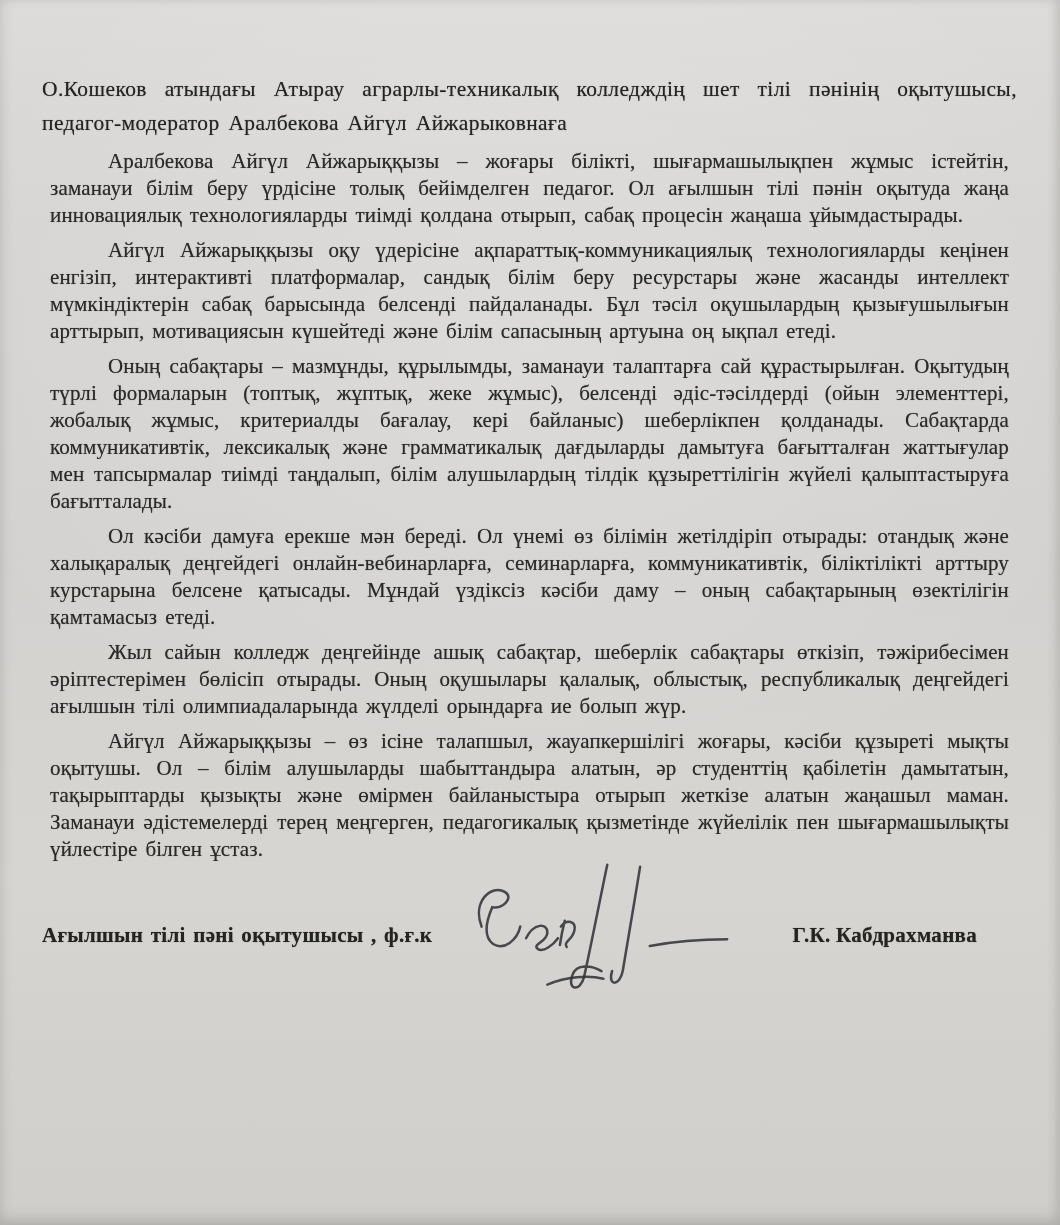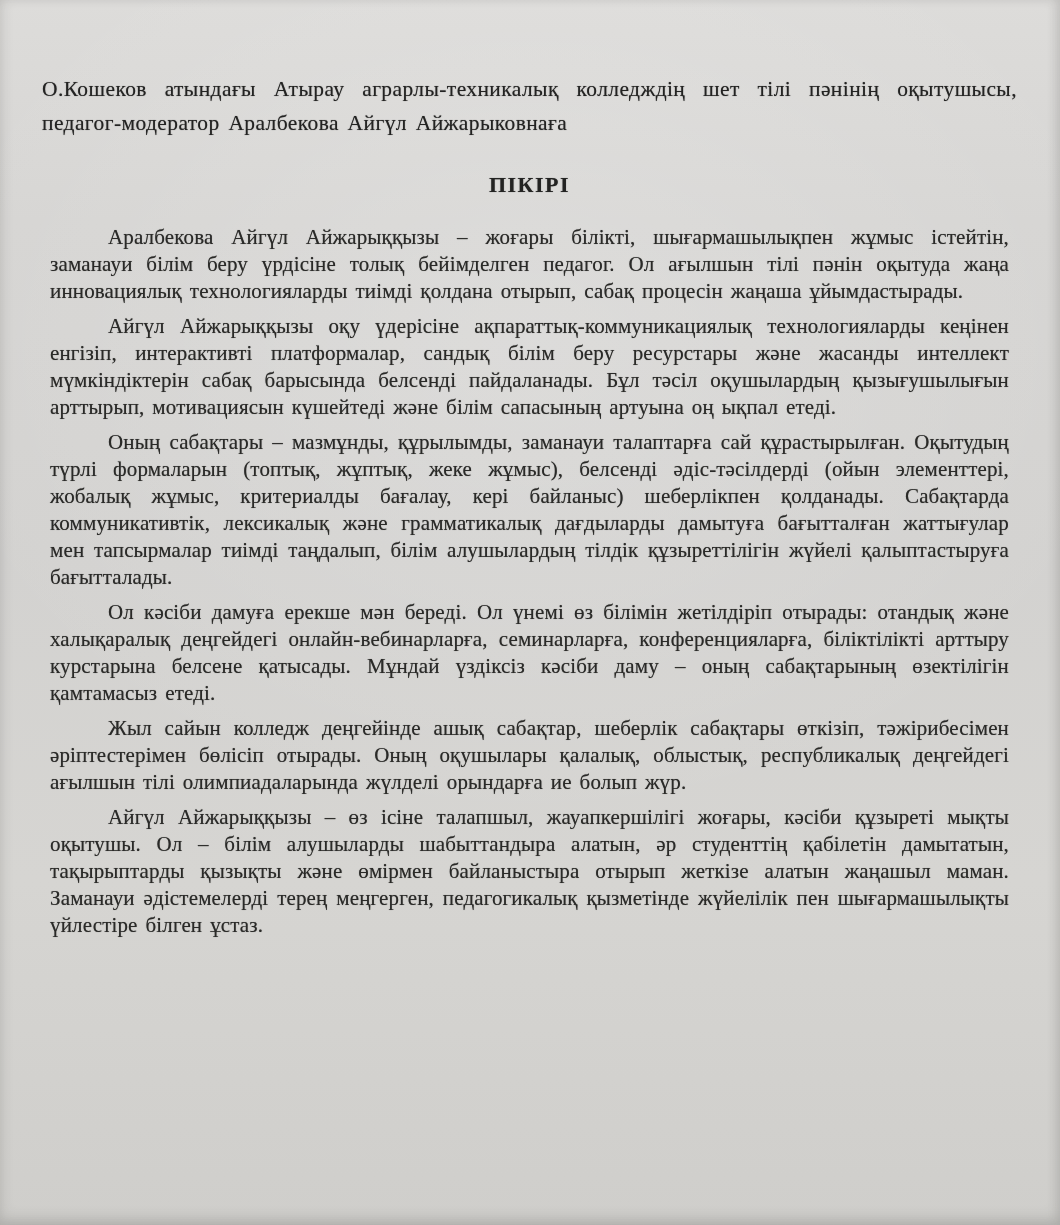--- a/index.html
+++ b/index.html
@@ -102,26 +102,42 @@
   }
 </style>
 </head>
 <body>
 
 <div class="scan-page">
   <div class="scan-inner">
 
     <div class="doc-header">О.Кошеков атындағы Атырау аграрлы-техникалық колледждің шет тілі пәнінің оқытушысы, педагог-модератор Аралбекова Айгүл Айжарыковнаға</div>
 
-    <div class="doc-title">ПІКІРІ</div>
 
     <div class="doc-body">
       <p>Аралбекова Айгүл Айжарыққызы – жоғары білікті, шығармашылықпен жұмыс істейтін, заманауи білім беру үрдісіне толық бейімделген педагог. Ол ағылшын тілі пәнін оқытуда жаңа инновациялық технологияларды тиімді қолдана отырып, сабақ процесін жаңаша ұйымдастырады.</p>
       <p>Айгүл Айжарыққызы оқу үдерісіне ақпараттық-коммуникациялық технологияларды кеңінен енгізіп, интерактивті платформалар, сандық білім беру ресурстары және жасанды интеллект мүмкіндіктерін сабақ барысында белсенді пайдаланады. Бұл тәсіл оқушылардың қызығушылығын арттырып, мотивациясын күшейтеді және білім сапасының артуына оң ықпал етеді.</p>
       <p>Оның сабақтары – мазмұнды, құрылымды, заманауи талаптарға сай құрастырылған. Оқытудың түрлі формаларын (топтық, жұптық, жеке жұмыс), белсенді әдіс-тәсілдерді (ойын элементтері, жобалық жұмыс, критериалды бағалау, кері байланыс) шеберлікпен қолданады. Сабақтарда коммуникативтік, лексикалық және грамматикалық дағдыларды дамытуға бағытталған жаттығулар мен тапсырмалар тиімді таңдалып, білім алушылардың тілдік құзыреттілігін жүйелі қалыптастыруға бағытталады.</p>
-      <p>Ол кәсіби дамуға ерекше мән береді. Ол үнемі өз білімін жетілдіріп отырады: отандық және халықаралық деңгейдегі онлайн-вебинарларға, семинарларға, конференцияларға, біліктілікті арттыру курстарына белсене қатысады. Мұндай үздіксіз кәсіби даму – оның сабақтарының өзектілігін қамтамасыз етеді.</p>
+      <p>Ол кәсіби дамуға ерекше мән береді. Ол үнемі өз білімін жетілдіріп отырады: отандық және халықаралық деңгейдегі онлайн-вебинарларға, семинарларға, коммуникативтік, біліктілікті арттыру курстарына белсене қатысады. Мұндай үздіксіз кәсіби даму – оның сабақтарының өзектілігін қамтамасыз етеді.</p>
       <p>Жыл сайын колледж деңгейінде ашық сабақтар, шеберлік сабақтары өткізіп, тәжірибесімен әріптестерімен бөлісіп отырады. Оның оқушылары қалалық, облыстық, республикалық деңгейдегі ағылшын тілі олимпиадаларында жүлделі орындарға ие болып жүр.</p>
       <p>Айгүл Айжарыққызы – өз ісіне талапшыл, жауапкершілігі жоғары, кәсіби құзыреті мықты оқытушы. Ол – білім алушыларды шабыттандыра алатын, әр студенттің қабілетін дамытатын, тақырыптарды қызықты және өмірмен байланыстыра отырып жеткізе алатын жаңашыл маман. Заманауи әдістемелерді терең меңгерген, педагогикалық қызметінде жүйелілік пен шығармашылықты үйлестіре білген ұстаз.</p>
     </div>
 
+    <div class="sig-row">
+      <span class="sig-label">Ағылшын тілі пәні оқытушысы , ф.ғ.к</span>
+
+      <span class="sig-mark-wrap">
+        <svg class="sig-svg" viewBox="0 0 320 150" aria-hidden="true">
+          <path d="M22,72 C12,46 32,28 46,36 C56,42 44,54 33,52 C27,66 23,82 34,90 C45,97 59,86 62,72"></path>
+          <path d="M68,84 C76,68 90,68 90,78 C90,88 74,90 80,95 C86,99 96,91 101,84"></path>
+          <path d="M108,66 C106,74 104,84 103,91 M104,72 C110,64 120,66 118,76 C116,86 106,88 110,93"></path>
+          <path d="M152,8 C144,46 134,98 128,124 C124,140 110,138 116,122 C120,110 136,112 146,118"></path>
+          <path d="M186,10 C180,46 172,96 168,118 C165,134 152,134 157,118"></path>
+          <path d="M196,92 C222,87 250,85 276,85"></path>
+          <path d="M90,132 C110,124 132,122 148,126"></path>
+        </svg>
+      </span>
+
+      <span class="sig-name">Г.К. Кабдрахманва</span>
+    </div>
 
   </div>
 </div>
 
 </body></html>

